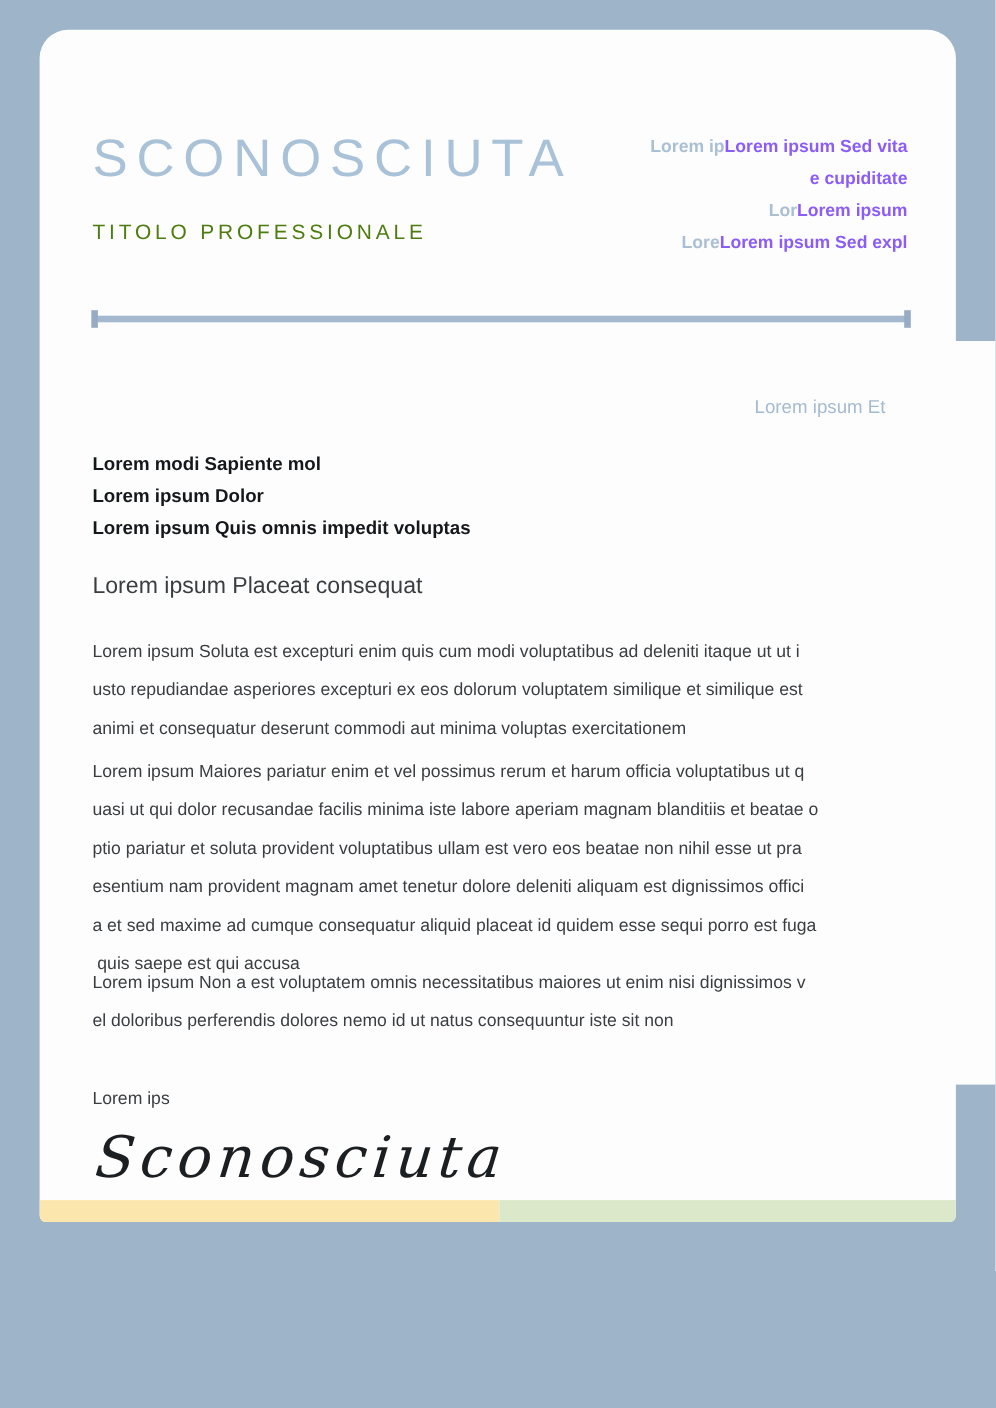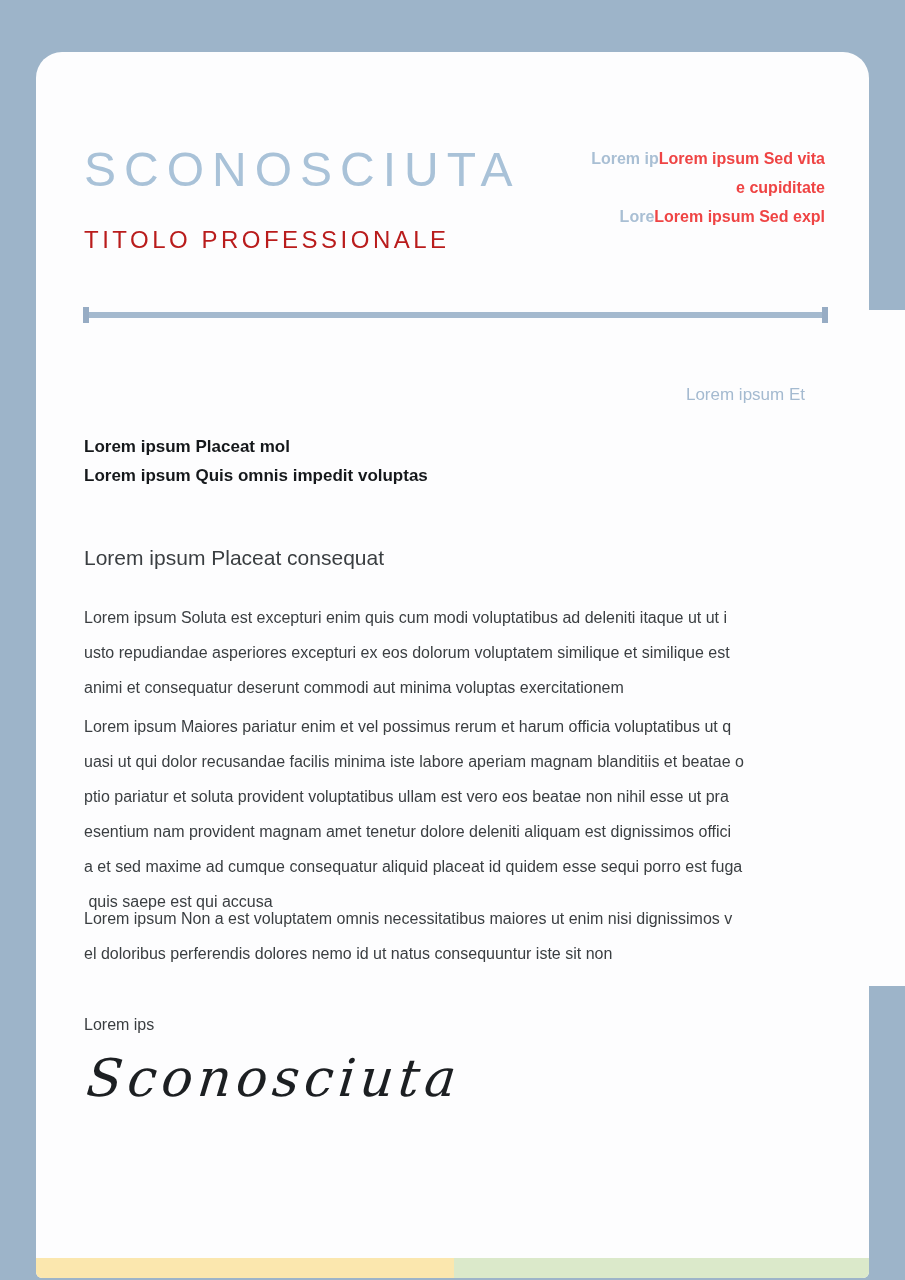--- a/index.html
+++ b/index.html
@@ -5,22 +5,22 @@
   html, body { margin: 0; padding: 0; }
   body {
     width: 905px; height: 1280px;
     background: #9db4c9;
     position: relative;
     overflow: hidden;
     font-family: "Liberation Sans", sans-serif;
   }
   .page {
     position: absolute;
-    left: 36px; top: 52px;
-    width: 833px; height: 1226px;
+    left: 36px; top: 27px;
+    width: 833px; height: 1084px;
     background: #fdfdfe;
     border-radius: 26px 26px 6px 6px;
     overflow: hidden;
   }
   .right-extension {
     position: absolute;
     left: 860px; top: 310px;
     width: 45px; height: 676px;
     background: #fdfdfe;
   }
@@ -28,35 +28,35 @@
   .name {
     position: absolute; left: 48px; top: 94px;
     font-size: 48px; line-height: 1;
     letter-spacing: 8px;
     color: #a9c2d8;
     font-weight: 400;
     white-space: nowrap;
   }
   .prof-title {
     position: absolute; left: 48px; top: 174px;
-    font-size: 24px; line-height: 1.2;
+    font-size: 19px; line-height: 1.2;
     letter-spacing: 3.5px;
-    color: #b91c1c;
+    color: #4d7c0f;
     font-weight: 400;
     white-space: nowrap;
   }
   .contact {
     position: absolute; right: 44px; top: 92px;
     width: 300px;
     text-align: right;
     font-size: 16px; line-height: 29px;
     font-weight: 700;
   }
   .contact-label { color: #a9bfd4; }
-  .contact-value { color: #ef4444; white-space: pre-line; }
+  .contact-value { color: #8b5cf6; white-space: pre-line; }
   
   .divider {
     position: absolute; left: 48px; top: 260px;
     width: 743px; height: 6px;
     background: #a4b9ce;
   }
   .divider::before, .divider::after {
     content: "";
     position: absolute; top: -5px;
     width: 6px; height: 16px;
@@ -118,29 +118,31 @@
 <div class="right-extension"></div>
 
 <div class="page">
 
   <div class="name">SCONOSCIUTA</div>
   <div class="prof-title">TITOLO PROFESSIONALE</div>
 
   <div class="contact">
     <div class="contact-line"><span class="contact-label">Lorem ip</span><span class="contact-value">Lorem ipsum Sed vita
 e cupiditate</span></div>
+    <div class="contact-line"><span class="contact-label">Lor</span><span class="contact-value">Lorem ipsum</span></div>
     <div class="contact-line"><span class="contact-label">Lore</span><span class="contact-value">Lorem ipsum Sed expl</span></div>
   </div>
 
   <div class="divider"></div>
 
   <div class="subject">Lorem ipsum Et</div>
 
   <div class="recipient">
-    <div>Lorem ipsum Placeat mol</div>
+    <div>Lorem modi Sapiente mol</div>
+    <div>Lorem ipsum Dolor</div>
     <div>Lorem ipsum Quis omnis impedit voluptas</div>
   </div>
 
   <div class="greeting">Lorem ipsum Placeat consequat</div>
 
   <div class="para para-1">Lorem ipsum Soluta est excepturi enim quis cum modi voluptatibus ad deleniti itaque ut ut i
 usto repudiandae asperiores excepturi ex eos dolorum voluptatem similique et similique est
 animi et consequatur deserunt commodi aut minima voluptas exercitationem</div>
   <div class="para para-2">Lorem ipsum Maiores pariatur enim et vel possimus rerum et harum officia voluptatibus ut q
 uasi ut qui dolor recusandae facilis minima iste labore aperiam magnam blanditiis et beatae o

